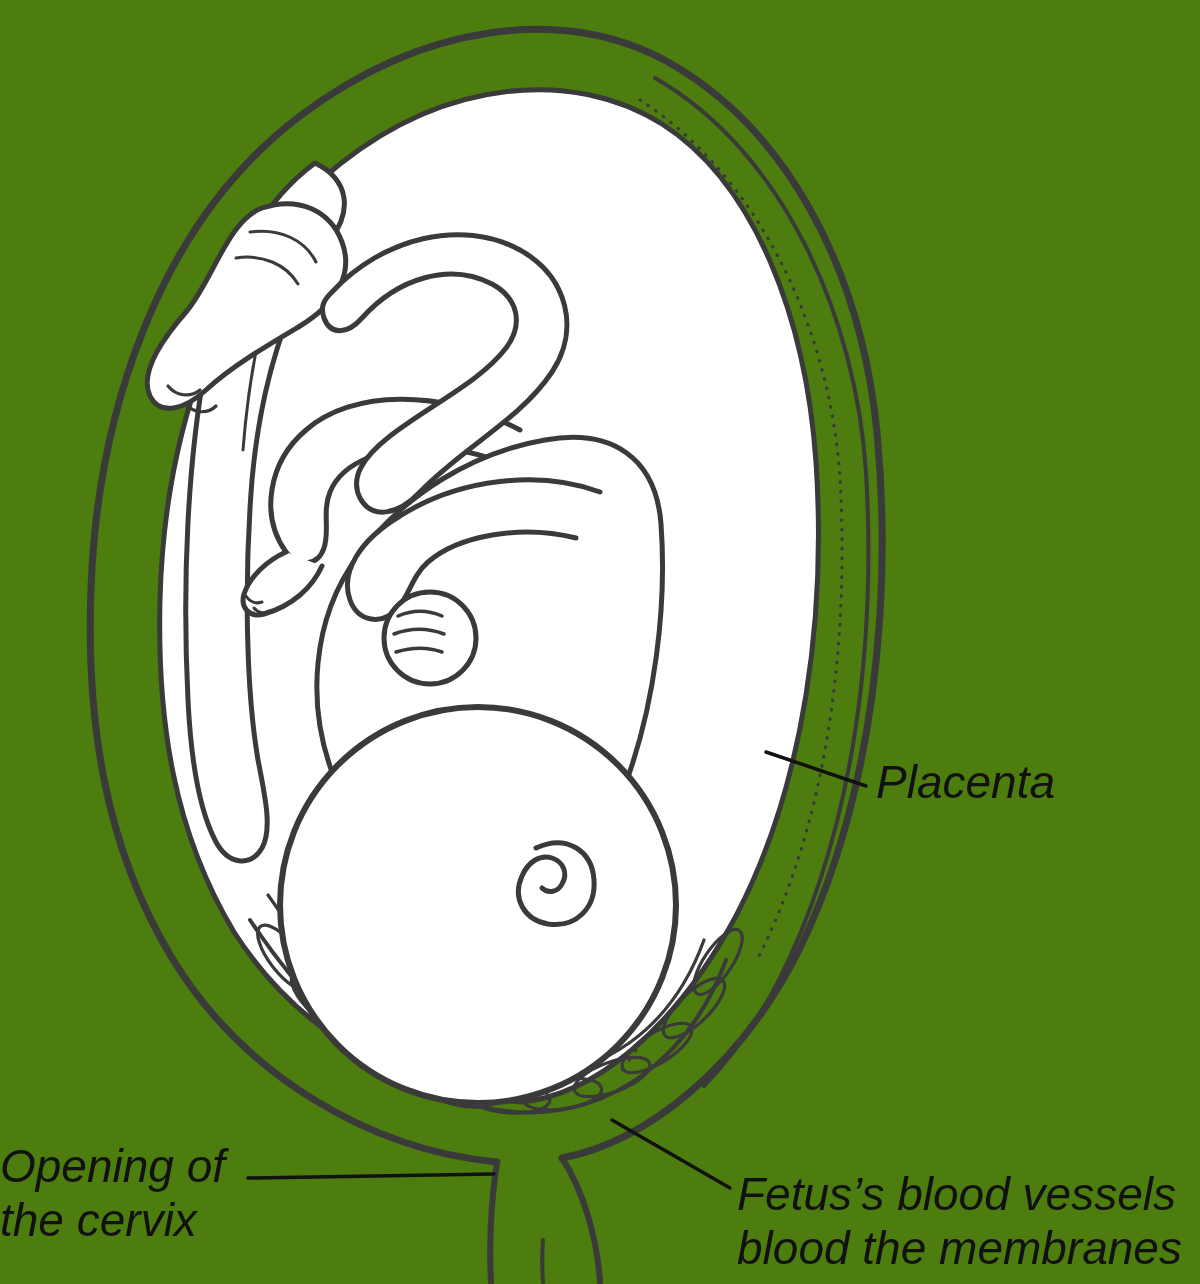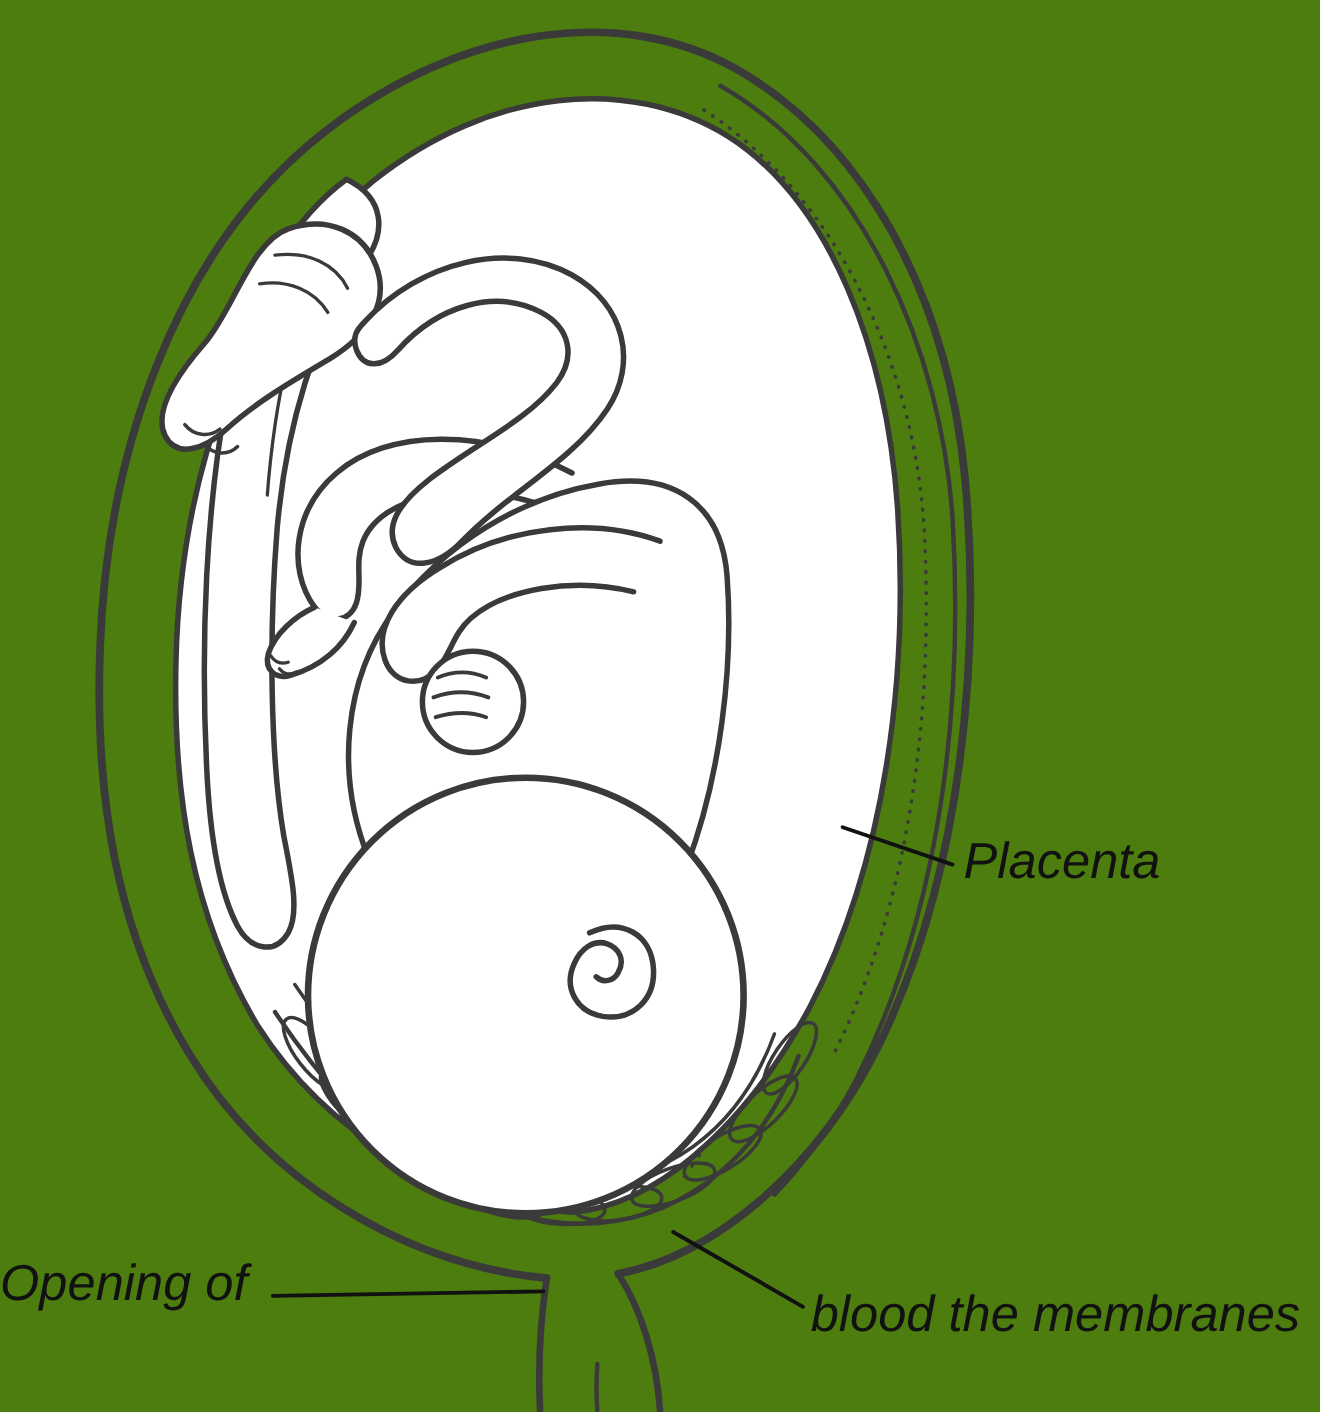--- a/index.html
+++ b/index.html
@@ -135,19 +135,21 @@
       <path stroke="#111111" stroke-width="3.5" d="M 612 1120 L 730 1188"></path>
     </g>
   </svg>
 
   <div class="label" id="label-placenta">
     <span class="ln">Placenta</span>
   </div>
 
   <div class="label" id="label-cervix">
     <span class="ln">Opening of</span>
+    <span class="ln">the cervix</span>
   </div>
 
   <div class="label" id="label-vessels">
+    <span class="ln">Fetus’s blood vessels</span>
     <span class="ln">blood the membranes</span>
   </div>
 
 </div>
 
 </body></html>

